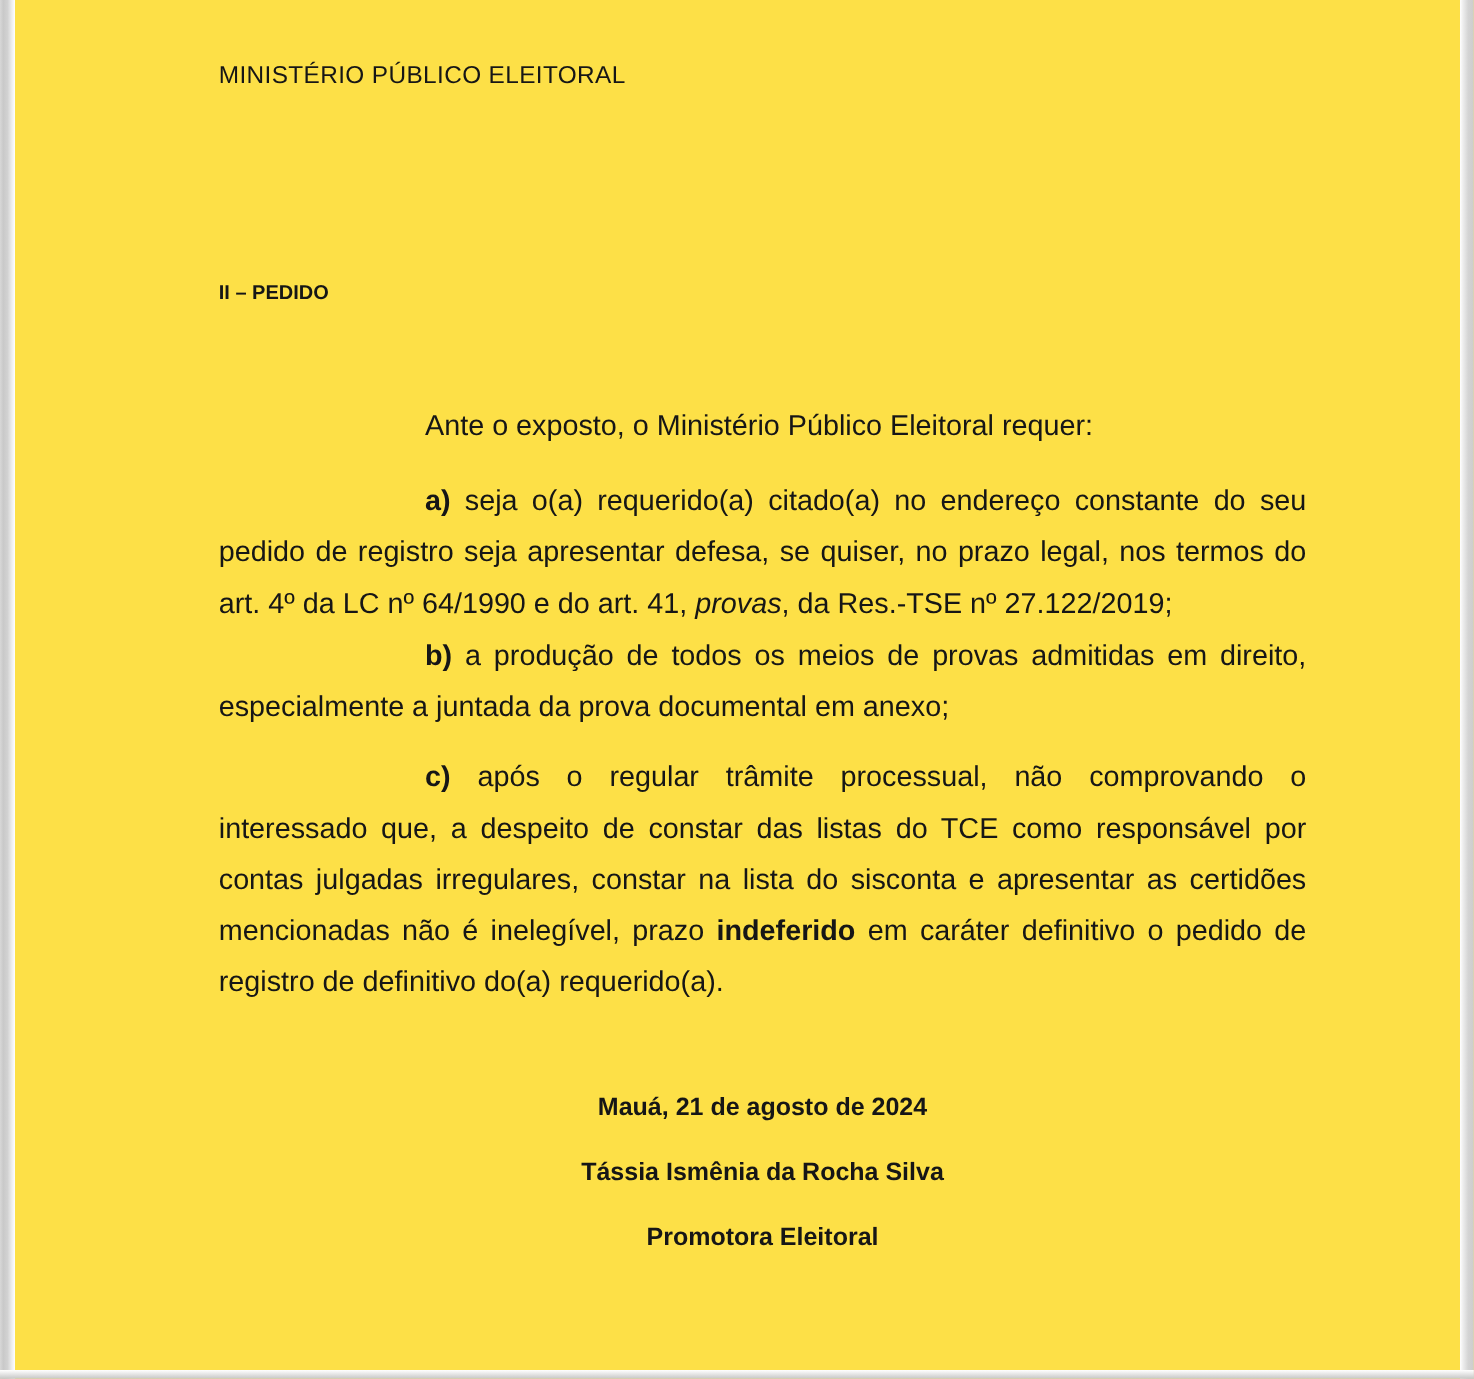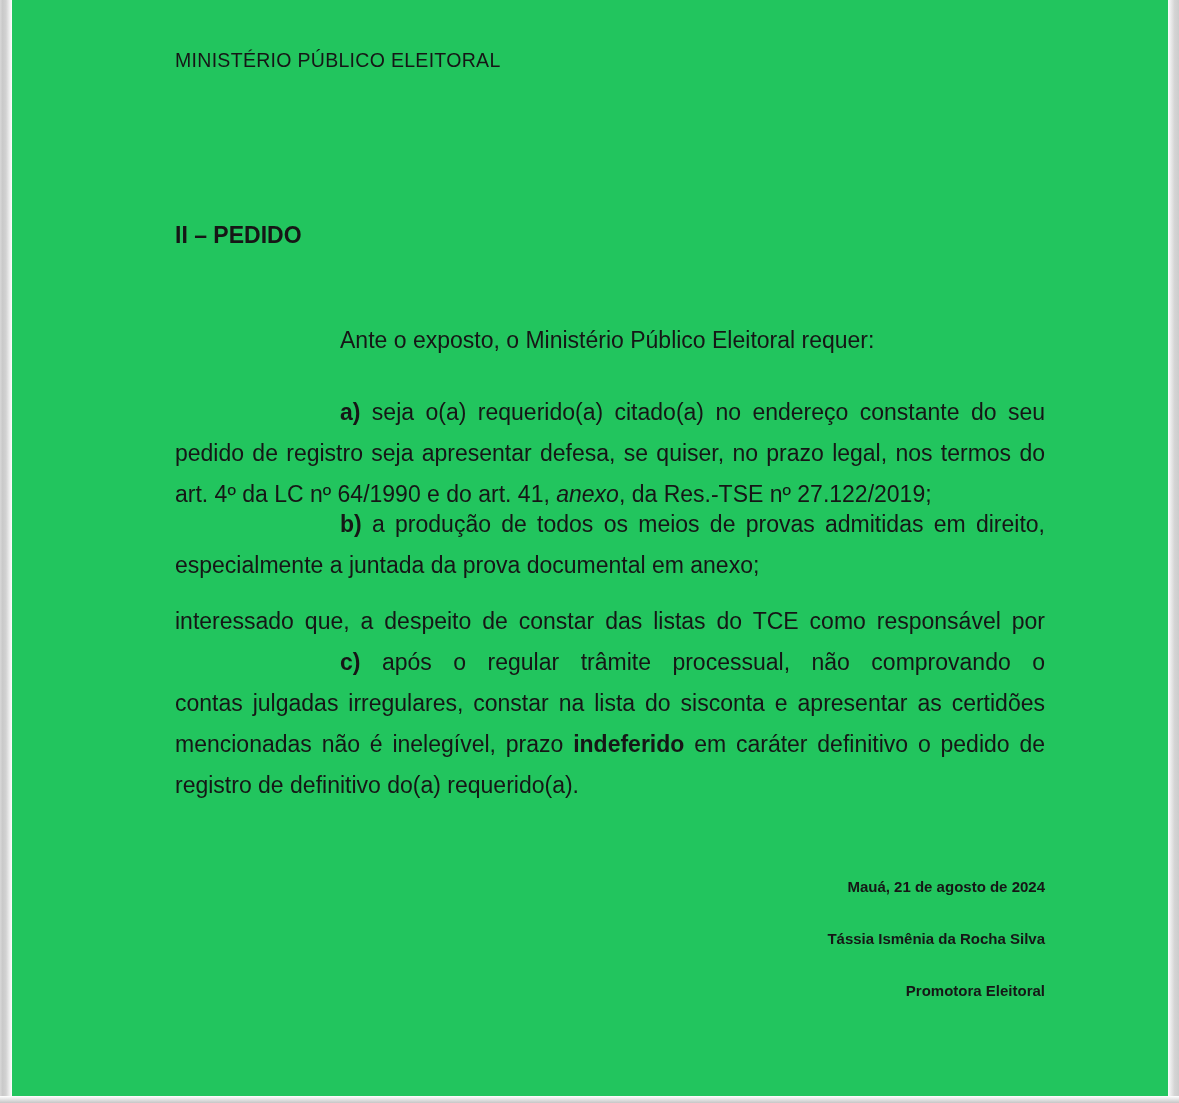--- a/index.html
+++ b/index.html
@@ -8,21 +8,21 @@
     height: 1103px;
     position: relative;
     overflow: hidden;
     background: #ffffff;
     font-family: "Liberation Sans", sans-serif;
     color: #161616;
   }
   .page {
     position: absolute;
     inset: 0;
-    background: #22c55e;
+    background: #fde047;
   }
   
   .edge-left {
     position: absolute;
     left: 0; top: 0; bottom: 0;
     width: 12px;
     background: linear-gradient(to right, #d8d8d8 0%, #c9c9c9 22%, #d2d2d2 50%, #ededed 78%, #ffffff 100%);
   }
   .edge-right {
     position: absolute;
@@ -51,53 +51,53 @@
     font-size: 19.5px;
     line-height: 24px;
     letter-spacing: 0.3px;
     font-weight: 400;
     white-space: nowrap;
   }
   .section-heading {
     position: absolute;
     top: 220px;
     left: 0;
-    font-size: 23px;
+    font-size: 16px;
     line-height: 30px;
     font-weight: 700;
     white-space: nowrap;
   }
   .para {
     position: absolute;
     left: 0;
     width: 870px;
     font-size: 23px;
     line-height: 41px;
   }
   .para-intro { top: 320px; }
-  .para-a     { top: 392px; }
+  .para-a     { top: 380px; }
   .para-b     { top: 504px; }
   .para-c     { top: 601px; }
   .line {
     text-align: justify;
     text-align-last: justify;
     white-space: normal;
   }
   .line.last { text-align-last: left; }
   .line.indent { padding-left: 165px; }
   .b { font-weight: 700; }
   .i { font-style: italic; }
   .sig-line {
     position: absolute;
     left: 0;
     width: 870px;
-    font-size: 15px;
+    font-size: 20px;
     line-height: 41px;
     font-weight: 700;
-    text-align: right;
+    text-align: center;
   }
   .sig-date { top: 866px; }
   .sig-name { top: 918px; }
   .sig-role { top: 970px; }
 </style>
 </head>
 <body>
 
 <div class="page">
 
@@ -111,31 +111,31 @@
 
     <div class="section-heading">II – PEDIDO</div>
 
     <div class="para para-intro">
         <div class="line last indent"><span>Ante o exposto, o Ministério Público Eleitoral requer:</span></div>
       </div>
 
     <div class="para para-a">
         <div class="line indent"><span class="b">a)</span><span> seja o(a) requerido(a) citado(a) no endereço constante do seu</span></div>
         <div class="line"><span>pedido de registro seja apresentar defesa, se quiser, no prazo legal, nos termos do</span></div>
-        <div class="line last"><span>art. 4º da LC nº 64/1990 e do art. 41, </span><span class="i">anexo</span><span>, da Res.-TSE nº 27.122/2019;</span></div>
+        <div class="line last"><span>art. 4º da LC nº 64/1990 e do art. 41, </span><span class="i">provas</span><span>, da Res.-TSE nº 27.122/2019;</span></div>
       </div>
 
     <div class="para para-b">
         <div class="line indent"><span class="b">b)</span><span> a produção de todos os meios de provas admitidas em direito,</span></div>
         <div class="line last"><span>especialmente a juntada da prova documental em anexo;</span></div>
       </div>
 
     <div class="para para-c">
+        <div class="line indent"><span class="b">c)</span><span> após o regular trâmite processual, não comprovando o</span></div>
         <div class="line"><span>interessado que, a despeito de constar das listas do TCE como responsável por</span></div>
-        <div class="line indent"><span class="b">c)</span><span> após o regular trâmite processual, não comprovando o</span></div>
         <div class="line"><span>contas julgadas irregulares, constar na lista do sisconta e apresentar as certidões</span></div>
         <div class="line"><span>mencionadas não é inelegível, prazo </span><span class="b">indeferido</span><span> em caráter definitivo o pedido de</span></div>
         <div class="line last"><span>registro de definitivo do(a) requerido(a).</span></div>
       </div>
 
     <div class="sig-line sig-date">Mauá, 21 de agosto de 2024</div>
 
     <div class="sig-line sig-role">Promotora Eleitoral</div>
 
     <div class="sig-line sig-name">Tássia Ismênia da Rocha Silva</div>

